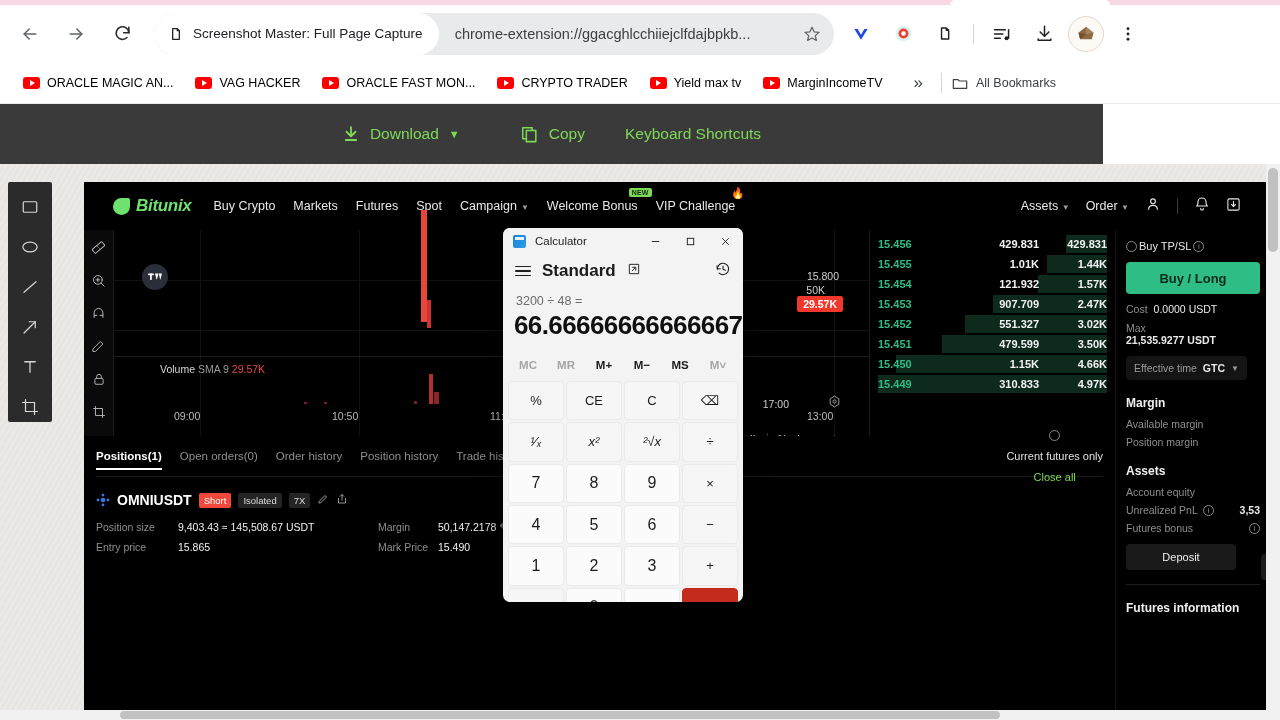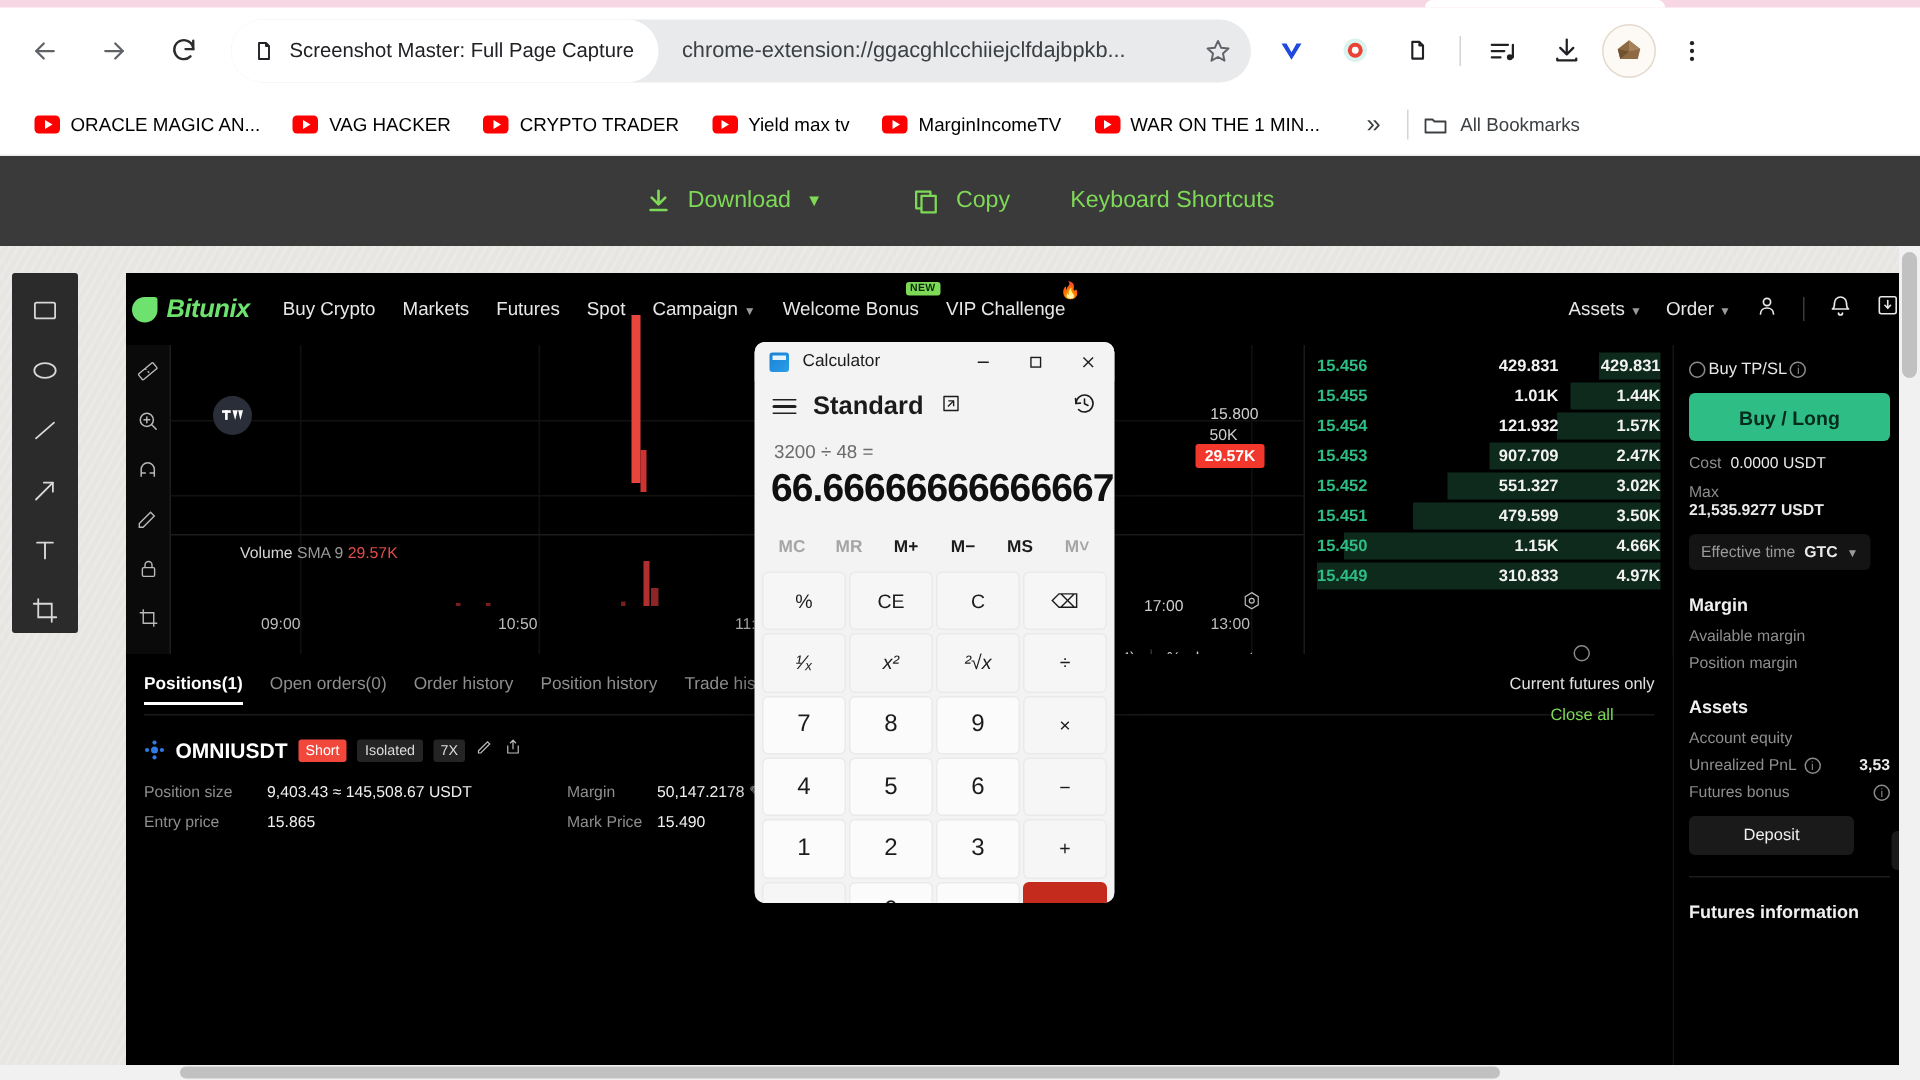--- a/index.html
+++ b/index.html
@@ -92,21 +92,21 @@
     content: ""; width: 0; height: 0;
     border-left: 5px solid #fff; border-top: 3px solid transparent; border-bottom: 3px solid transparent;
     margin-left: 1px;
   }
   .bm-overflow { margin-left: 14px; color: #3c4043; font-size: 17px; padding: 2px 8px; cursor: pointer; }
   .bm-divider { width: 1px; height: 20px; background: #d2d4d7; margin: 0 10px; }
   .bm-all { display: flex; align-items: center; gap: 8px; font-size: 12.5px; color: #3c4043; cursor: pointer; }
 
   
   .ext-bar {
-    position: absolute; left: 0; top: 104px; width: 1280px; height: 60px;
+    position: absolute; left: 0; top: 104px; width: 1103px; height: 60px;
     background: #3a3a3a;
     display: flex; align-items: center; justify-content: center; gap: 0;
   }
   .ext-item {
     display: flex; align-items: center; gap: 10px;
     color: #7ed957; font-size: 15.5px; cursor: pointer;
   }
   .ext-gap-a { width: 60px; }
   .ext-gap-b { width: 40px; }
   .ext-caret { color: #7ed957; font-size: 11px; }
@@ -154,21 +154,21 @@
 
   
   .app {
     position: absolute; left: 84px; top: 182px; width: 1186px; height: 538px;
     background: #000000; color: #e6e6e6; overflow: hidden;
   }
 
   
   .app-header {
     position: relative; height: 48px; display: flex; align-items: center;
-    padding: 0 4px; background: #000;
+    padding: 0 29px; background: #000;
   }
   .logo { display: flex; align-items: center; gap: 6px; margin-right: 22px; }
   .logo-mark {
     width: 17px; height: 17px; background: #6ee26e;
     border-radius: 50% 2px 50% 50%;
   }
   .logo-text { font-size: 17px; font-weight: bold; color: #6ee26e; font-style: italic; letter-spacing: -0.3px; }
   .nav-link {
     position: relative; font-size: 12.5px; color: #e8e8e8; margin-right: 18px;
     white-space: nowrap; cursor: pointer;
@@ -499,33 +499,33 @@
     <div class="bm">
         <span class="yt"></span>
         <span>ORACLE MAGIC AN...</span>
       </div>
     <div class="bm">
         <span class="yt"></span>
         <span>VAG HACKER</span>
       </div>
     <div class="bm">
         <span class="yt"></span>
+        <span>ORACLE FAST MON...</span>
+      </div>
+    <div class="bm">
+        <span class="yt"></span>
         <span>CRYPTO TRADER</span>
       </div>
     <div class="bm">
         <span class="yt"></span>
         <span>Yield max tv</span>
       </div>
     <div class="bm">
         <span class="yt"></span>
         <span>MarginIncomeTV</span>
-      </div>
-    <div class="bm">
-        <span class="yt"></span>
-        <span>WAR ON THE 1 MIN...</span>
       </div>
     <div class="bm-overflow">»</div>
     <div class="bm-divider"></div>
     <div class="bm-all">
       <svg width="16" height="14" viewBox="0 0 24 20" fill="none" stroke="#3c4043" stroke-width="1.8" stroke-linejoin="round">
           <path d="M2 5h7l2 2h11v11H2z"></path>
         </svg>
       <span>All Bookmarks</span>
     </div>
   </div>

